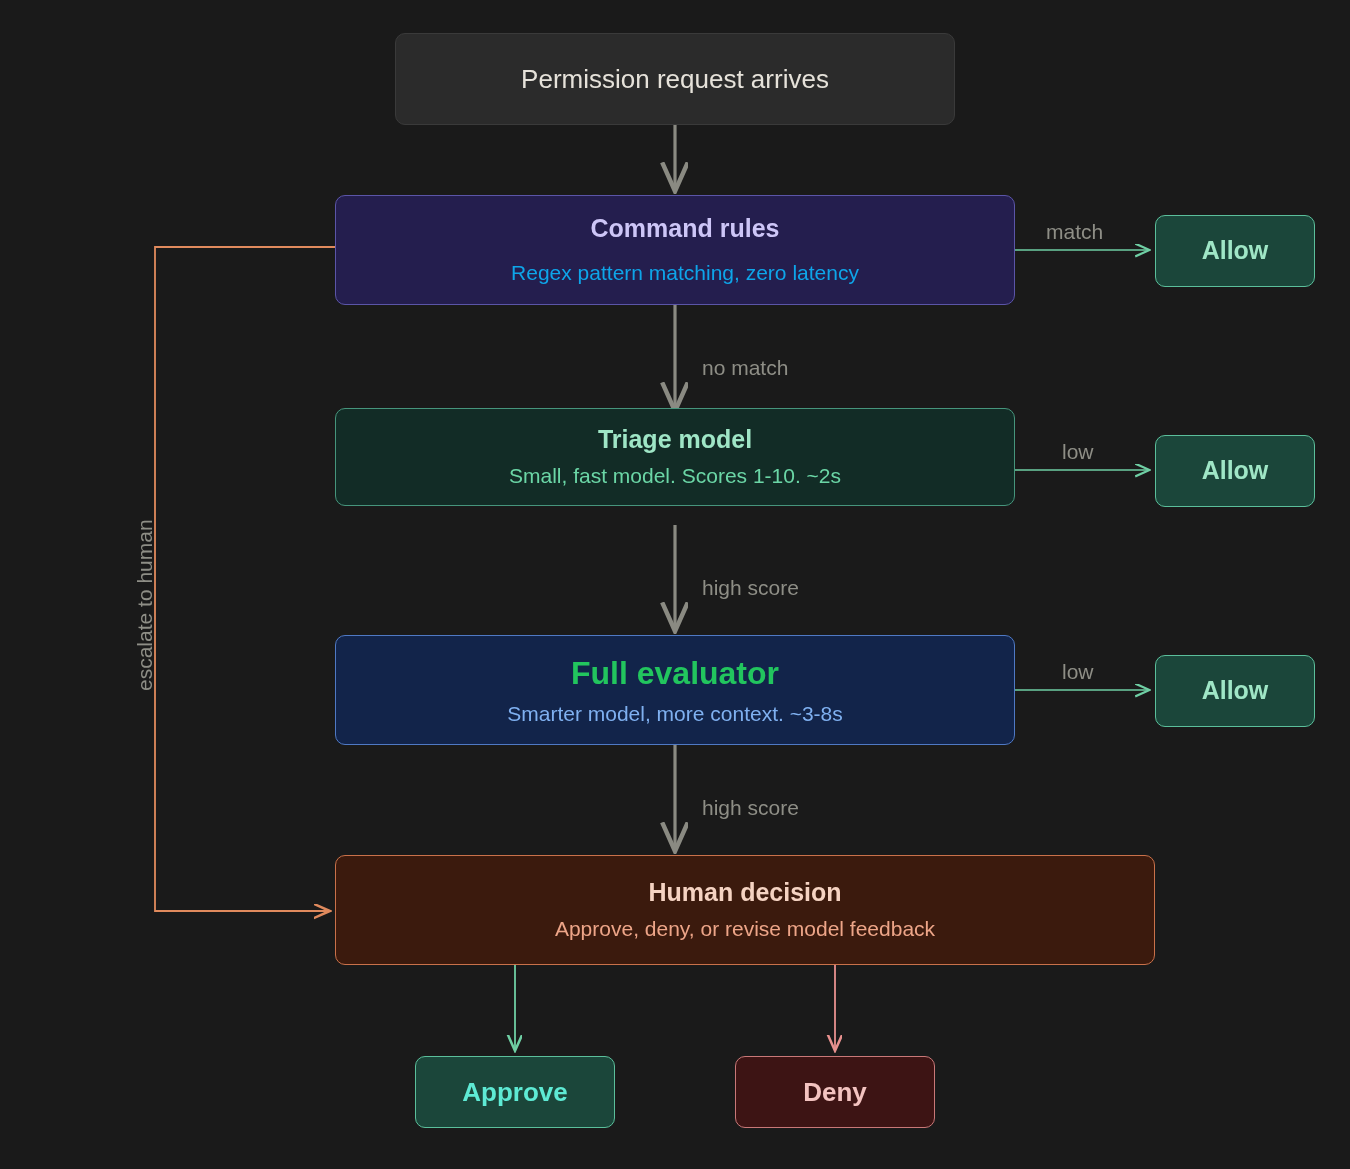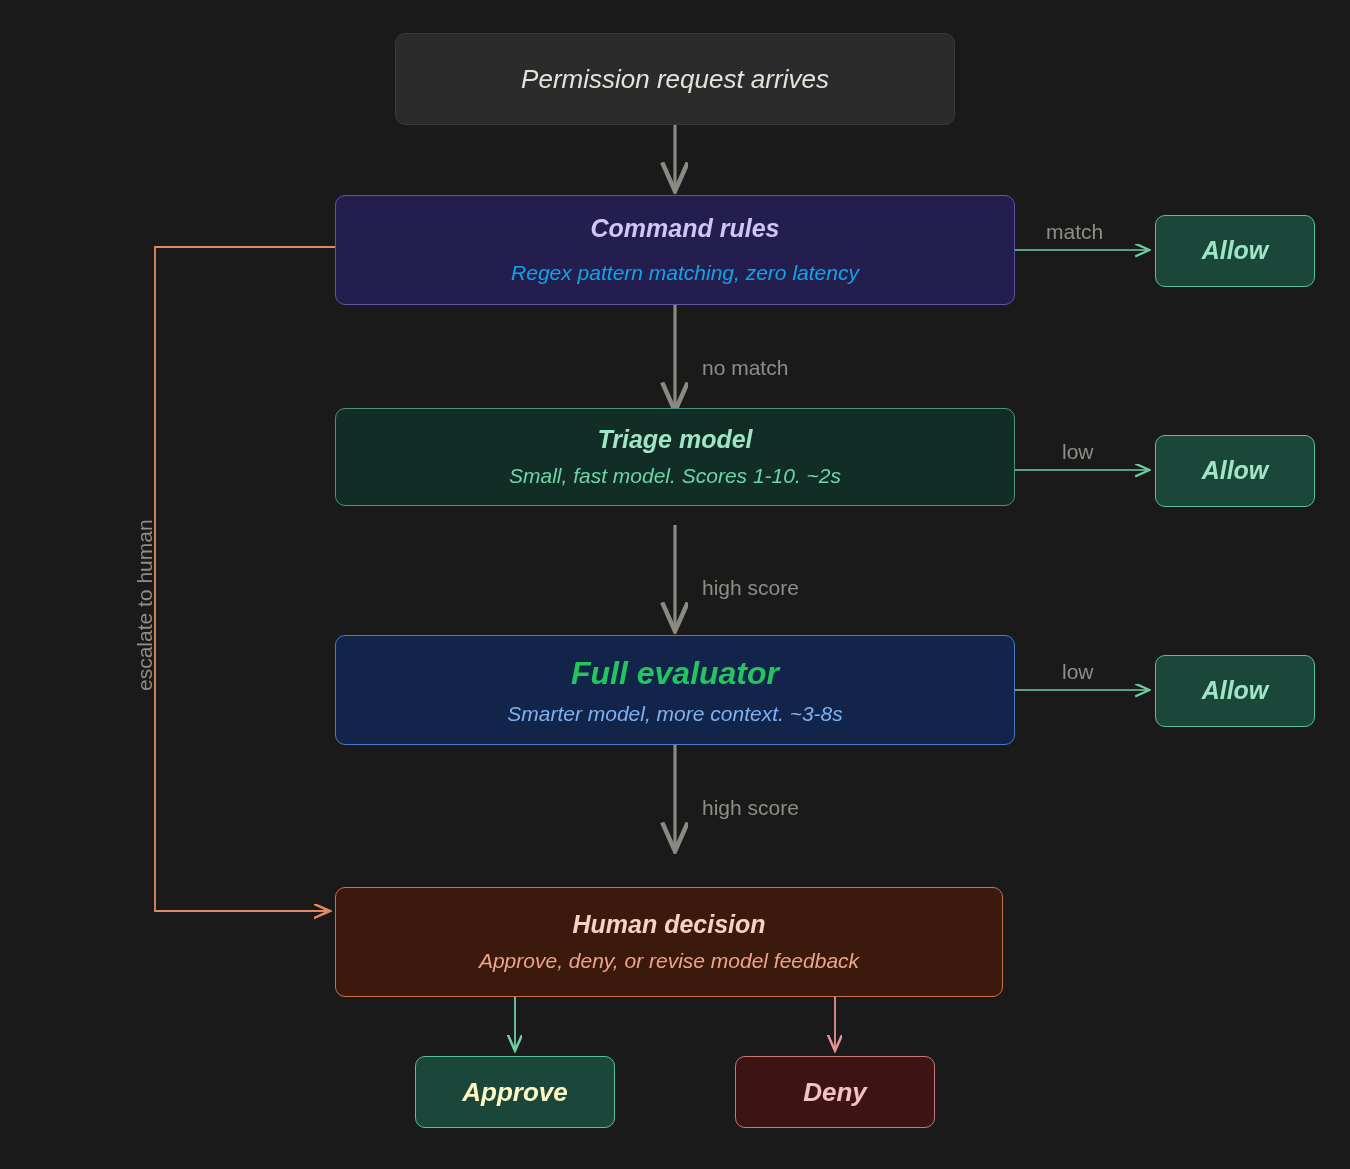--- a/index.html
+++ b/index.html
@@ -31,21 +31,20 @@
     position: absolute;
     box-sizing: border-box;
     border-radius: 10px;
     display: flex;
     flex-direction: column;
     align-items: center;
     justify-content: center;
     text-align: center;
     border-style: solid;
     border-width: 1px;
-    font-style: italic;
   }
   .node .title {
     font-weight: bold;
     line-height: 1.25;
   }
   .node .subtitle {
     font-weight: normal;
     line-height: 1.3;
     margin-top: 7px;
   }
@@ -81,24 +80,23 @@
   .n-full {
     left: 335px; top: 635px; width: 680px; height: 110px;
     background: #12244a;
     border-color: #4f79c4;
   }
   .n-full .title { font-size: 32px; color: #22c55e; text-align: center; }
   .n-full .subtitle { font-size: 21px; color: #7fb0f0; }
 
   
   .n-human {
-    left: 335px; top: 855px; width: 668px; height: 110px;
+    left: 335px; top: 855px; width: 820px; height: 110px;
     background: #3b1a0d;
     border-color: #c9714a;
-    margin-top: 32px;
   }
   .n-human .title { font-size: 25px; color: #f5d3c2; }
   .n-human .subtitle { font-size: 21px; color: #eda588; }
 
   
   .n-allow {
     width: 160px; height: 72px;
     background: #1b463a;
     border-color: #5bbf9b;
   }
@@ -106,21 +104,21 @@
   .n-allow-1 { left: 1155px; top: 215px; }
   .n-allow-2 { left: 1155px; top: 435px; }
   .n-allow-3 { left: 1155px; top: 655px; }
 
   
   .n-approve {
     left: 415px; top: 1056px; width: 200px; height: 72px;
     background: #1b463a;
     border-color: #5bbf9b;
   }
-  .n-approve .title { font-size: 26px; color: #fef9c3; }
+  .n-approve .title { font-size: 26px; color: #5eead4; }
 
   
   .n-deny {
     left: 735px; top: 1056px; width: 200px; height: 72px;
     background: #3d1414;
     border-color: #c97878;
   }
   .n-deny .title { font-size: 26px; color: #f3c3c0; }
 
   

